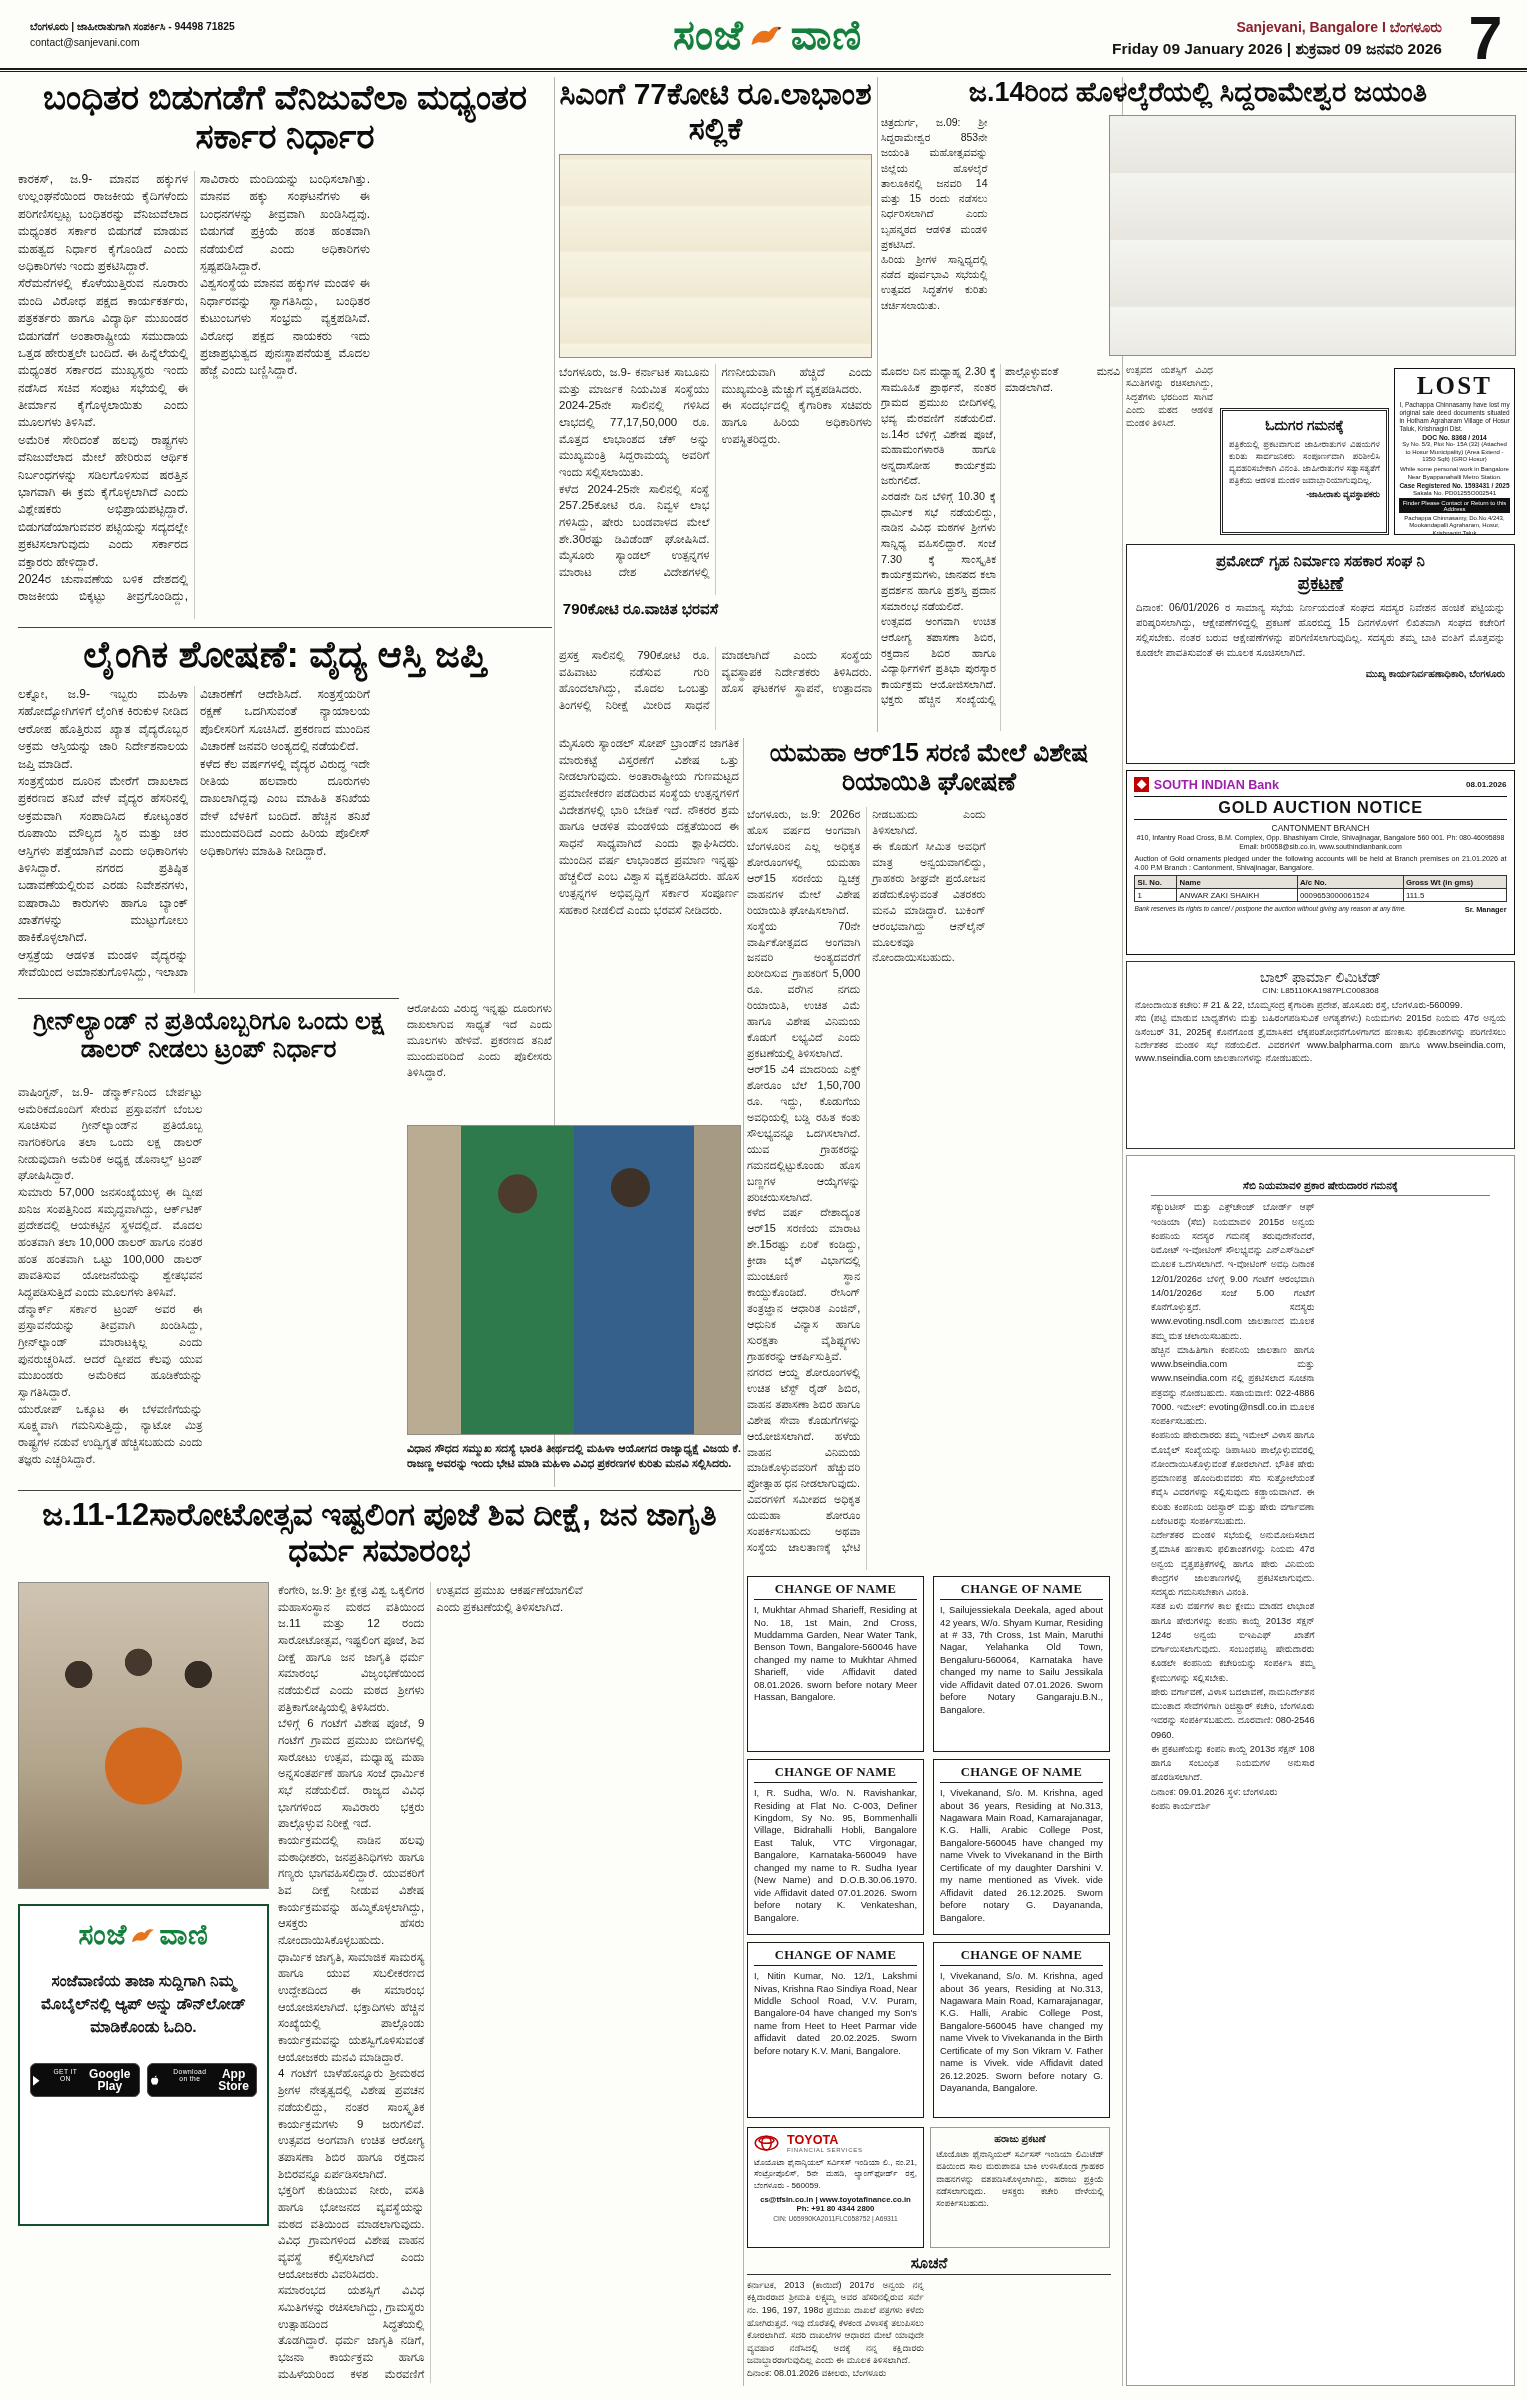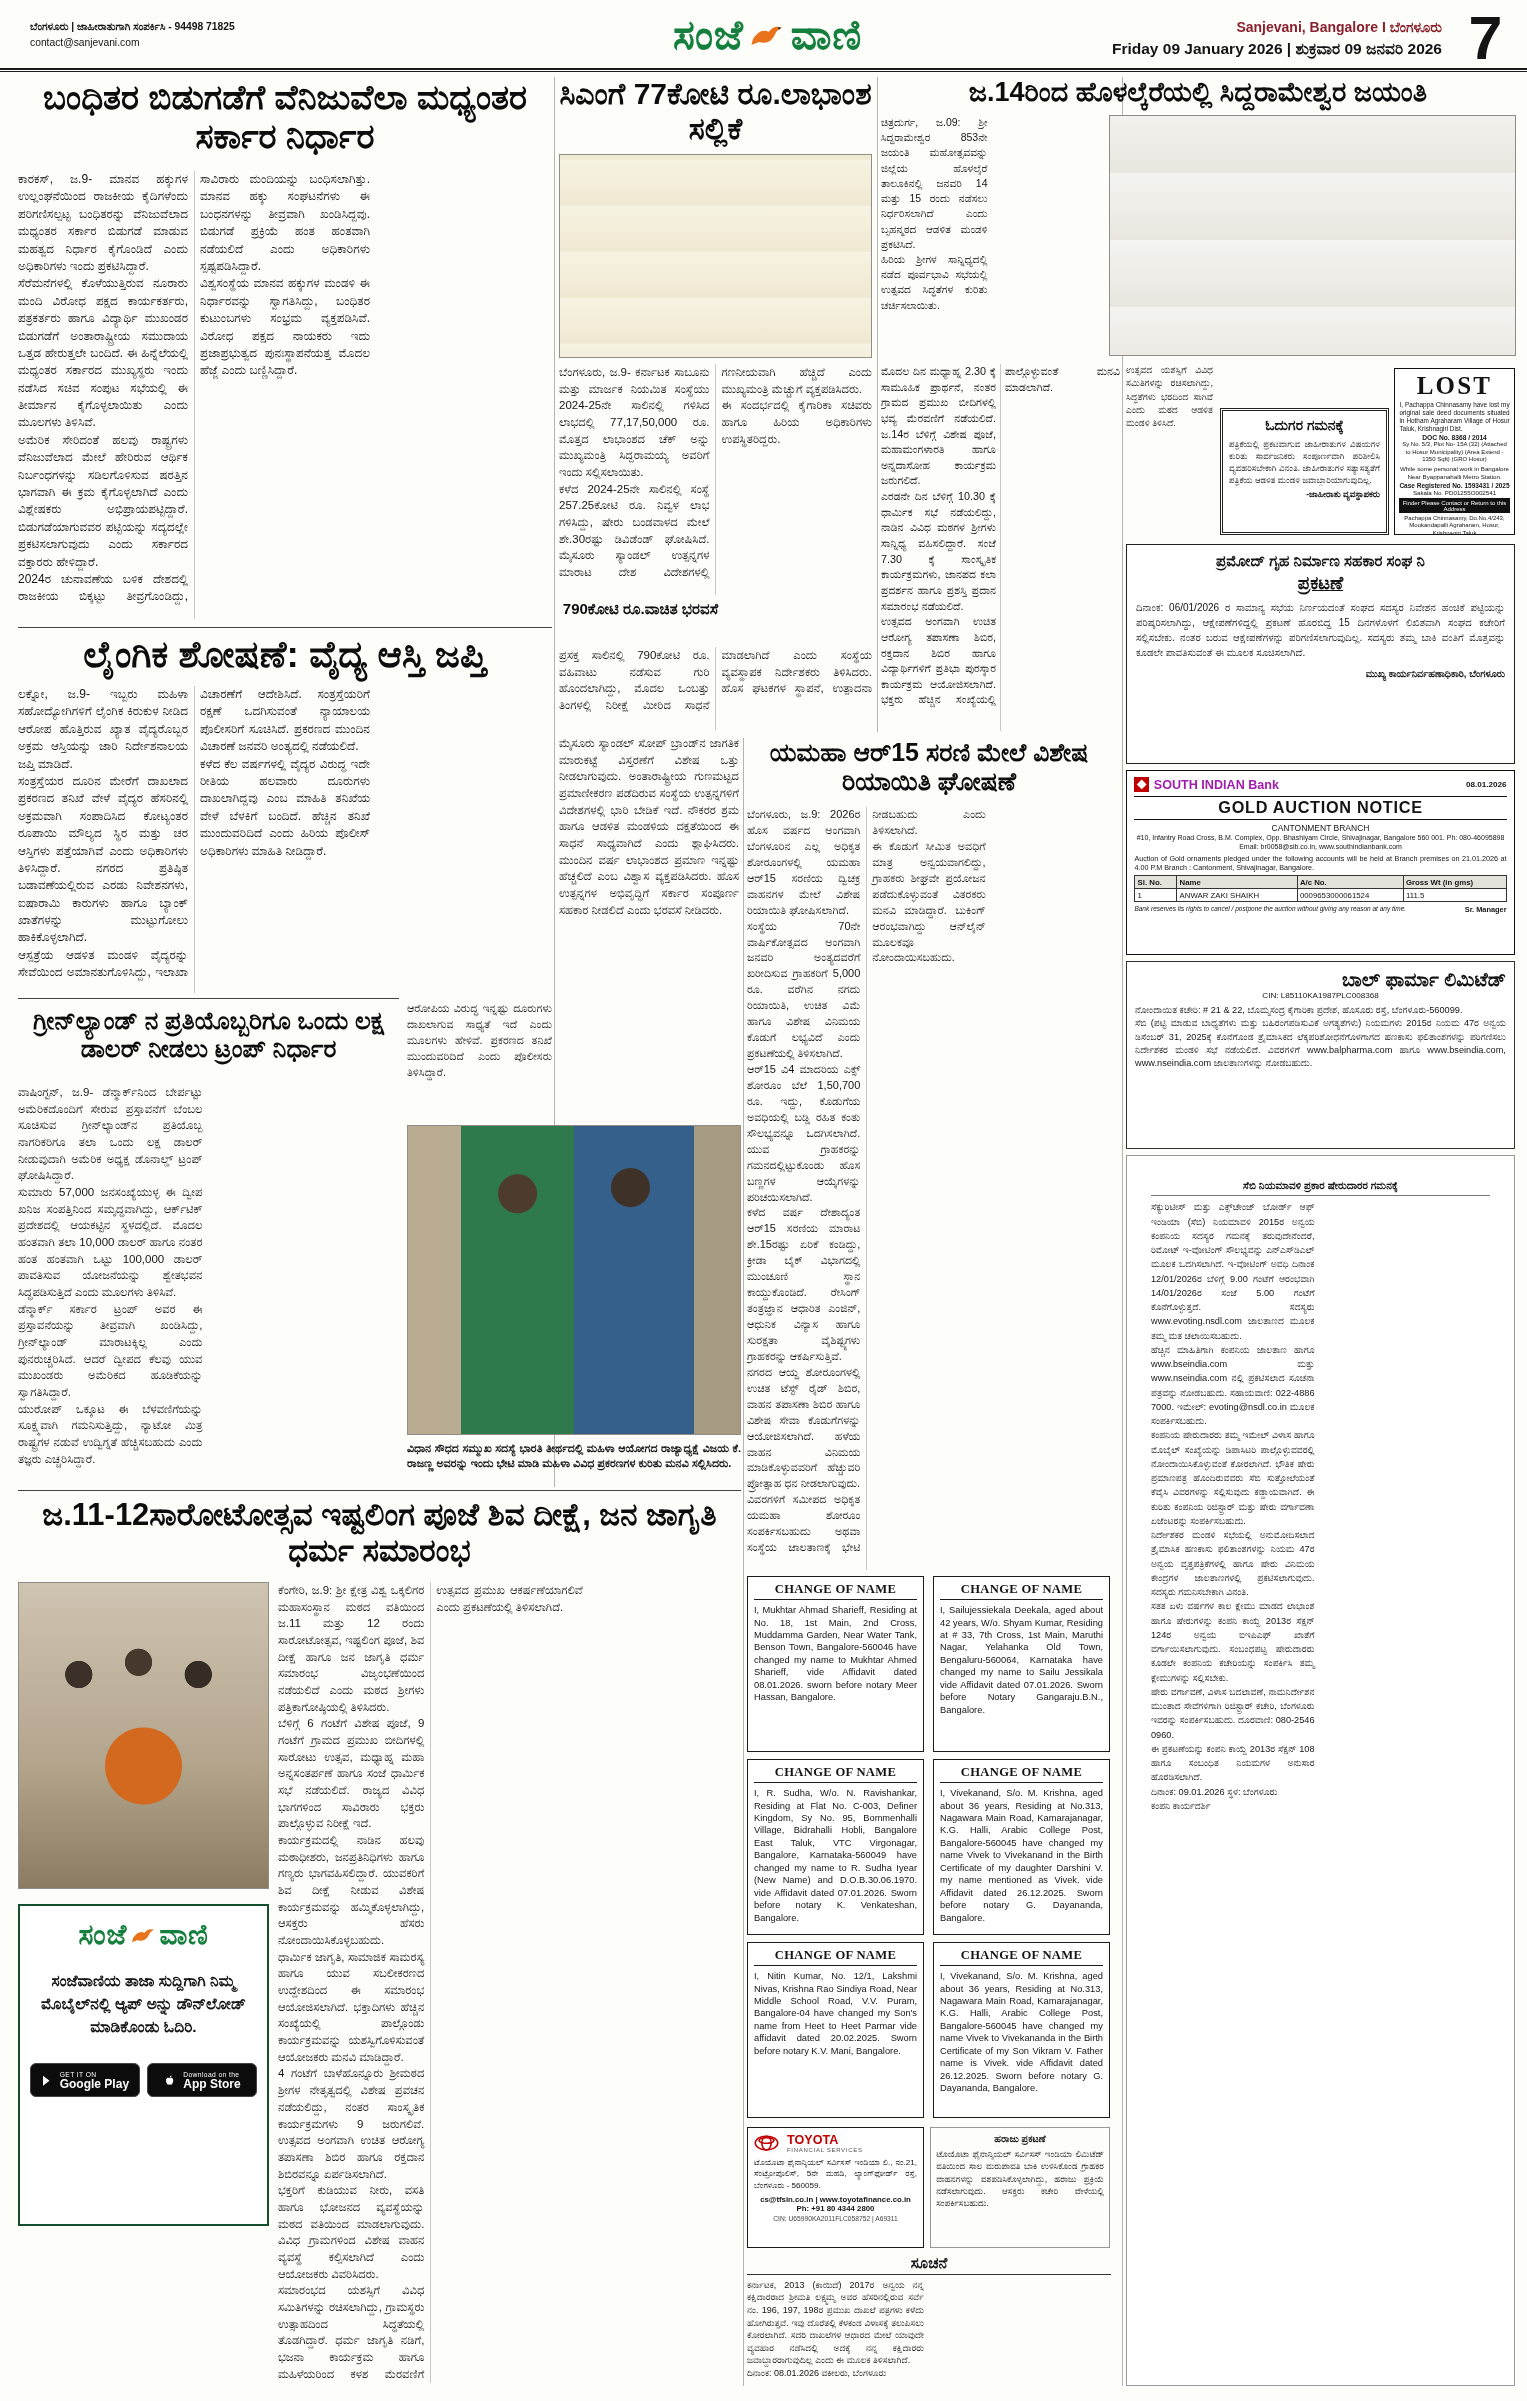--- a/index.html
+++ b/index.html
@@ -11,21 +11,21 @@
 .c2{column-count:2}.c3{column-count:3}
 .rule-h{position:absolute;border-top:1.5px solid #444}
 .rule-v{position:absolute;border-left:0.7px solid #b5b5b0}
 .photo{position:absolute;background-repeat:no-repeat;border:0.7px solid #8f8d86}
 .caption{font-weight:bold;font-size:11px;line-height:1.35;text-align:justify;white-space:pre-line;overflow:hidden}
 .nbox{position:absolute;border:1.5px solid #1c1c1c;padding:5.2px 6px;overflow:hidden;background:#fff}
 .ntitle{font-family:"Liberation Serif","DejaVu Serif",serif;font-weight:bold;text-align:center;font-size:12.6px;border-bottom:1.2px solid #1c1c1c;padding-bottom:2.2px;margin-bottom:3.7px;letter-spacing:0.3px}
 .nbody{font-size:9.3px;line-height:1.34;text-align:justify;white-space:pre-line}
 .small{font-size:8.5px;line-height:1.4;text-align:justify;white-space:pre-line;overflow:hidden}
 .badge{width:111px;height:34px;background:#0c0c0c;color:#fff;border-radius:6px;display:flex;align-items:center;justify-content:center;gap:6.7px;border:0.7px solid #444}
-.badge .tx{display:flex;flex-direction:column;align-items:flex-start;line-height:1.05}
+.badge .tx{display:flex;flex-direction:row;align-items:flex-start;line-height:1.05}
 .badge .t1{font-size:6.7px;letter-spacing:0.4px}
 .badge .t2{font-size:12px;font-weight:bold}
 .logo-kn{font-weight:bold;color:#15803d;letter-spacing:0.7px}
 .tbl{width:100%;border-collapse:collapse;margin-top:3px}
 .tbl th,.tbl td{border:0.7px solid #333;font-size:7.8px;padding:1.5px 2.2px;text-align:left}
 .tbl th{background:#e4e2da;font-weight:bold}
 </style>
 </head>
 <body>
 
@@ -292,21 +292,21 @@
     </tr>
   </tbody>
     </table>
   <div style="display:flex;justify-content:space-between;margin-top:3px">
     <span style="font-size:6.5px;font-style:italic">Bank reserves its rights to cancel / postpone the auction without giving any reason at any time.</span>
     <span style="font-size:7.4px;font-weight:bold">Sr. Manager</span>
   </div>
 </div>
 
 <div class="abs" style="left:1126px;top:961px;width:389px;height:188px;border:1.1px solid #333;padding:6.7px 8.1px;background:#fff;overflow:hidden">
-  <div style="font-size:19px;font-weight:bold;text-align:right">ಬಾಲ್ ಫಾರ್ಮಾ ಲಿಮಿಟೆಡ್</div>
+  <div style="font-size:14px;font-weight:normal;text-align:center">ಬಾಲ್ ಫಾರ್ಮಾ ಲಿಮಿಟೆಡ್</div>
   <div style="font-size:8.1px;text-align:center;margin-bottom:4.4px">CIN: L85110KA1987PLC008368</div>
   <div class="small" style="font-size:9.2px;line-height:1.45">ನೋಂದಾಯಿತ ಕಚೇರಿ: # 21 &amp; 22, ಬೊಮ್ಮಸಂದ್ರ ಕೈಗಾರಿಕಾ ಪ್ರದೇಶ, ಹೊಸೂರು ರಸ್ತೆ, ಬೆಂಗಳೂರು-560099.
 ಸೆಬಿ (ಪಟ್ಟಿ ಮಾಡುವ ಬಾಧ್ಯತೆಗಳು ಮತ್ತು ಬಹಿರಂಗಪಡಿಸುವಿಕೆ ಅಗತ್ಯತೆಗಳು) ನಿಯಮಗಳು 2015ರ ನಿಯಮ 47ರ ಅನ್ವಯ ಡಿಸೆಂಬರ್ 31, 2025ಕ್ಕೆ ಕೊನೆಗೊಂಡ ತ್ರೈಮಾಸಿಕದ ಲೆಕ್ಕಪರಿಶೋಧನೆಗೊಳಗಾಗದ ಹಣಕಾಸು ಫಲಿತಾಂಶಗಳನ್ನು ಪರಿಗಣಿಸಲು ನಿರ್ದೇಶಕರ ಮಂಡಳಿ ಸಭೆ ನಡೆಯಲಿದೆ. ವಿವರಗಳಿಗೆ www.balpharma.com ಹಾಗೂ www.bseindia.com, www.nseindia.com ಜಾಲತಾಣಗಳನ್ನು ನೋಡಬಹುದು.</div>
 </div>
 
 <div class="abs" style="left:1126px;top:1155px;width:389px;height:1231px;border:0.7px solid #999;padding:24px;background:#fff;overflow:hidden">
   <div style="font-size:10.3px;font-weight:bold;text-align:center;border-bottom:0.7px solid #777;padding-bottom:3px;margin-bottom:4.4px">ಸೆಬಿ ನಿಯಮಾವಳಿ ಪ್ರಕಾರ ಷೇರುದಾರರ ಗಮನಕ್ಕೆ</div>
   <div class="small c2 bt" style="font-size:9.2px;height:1175px;column-gap:12px;line-height:1.55">ಸೆಕ್ಯುರಿಟೀಸ್ ಮತ್ತು ಎಕ್ಸ್‌ಚೇಂಜ್ ಬೋರ್ಡ್ ಆಫ್ ಇಂಡಿಯಾ (ಸೆಬಿ) ನಿಯಮಾವಳಿ 2015ರ ಅನ್ವಯ ಕಂಪನಿಯ ಸದಸ್ಯರ ಗಮನಕ್ಕೆ ತರುವುದೇನೆಂದರೆ, ರಿಮೋಟ್ ಇ-ವೋಟಿಂಗ್ ಸೌಲಭ್ಯವನ್ನು ಎನ್‌ಎಸ್‌ಡಿಎಲ್ ಮೂಲಕ ಒದಗಿಸಲಾಗಿದೆ. ಇ-ವೋಟಿಂಗ್ ಅವಧಿ ದಿನಾಂಕ 12/01/2026ರ ಬೆಳಿಗ್ಗೆ 9.00 ಗಂಟೆಗೆ ಆರಂಭವಾಗಿ 14/01/2026ರ ಸಂಜೆ 5.00 ಗಂಟೆಗೆ ಕೊನೆಗೊಳ್ಳುತ್ತದೆ. ಸದಸ್ಯರು www.evoting.nsdl.com ಜಾಲತಾಣದ ಮೂಲಕ ತಮ್ಮ ಮತ ಚಲಾಯಿಸಬಹುದು.
 ಹೆಚ್ಚಿನ ಮಾಹಿತಿಗಾಗಿ ಕಂಪನಿಯ ಜಾಲತಾಣ ಹಾಗೂ www.bseindia.com ಮತ್ತು www.nseindia.com ನಲ್ಲಿ ಪ್ರಕಟಿಸಲಾದ ಸೂಚನಾ ಪತ್ರವನ್ನು ನೋಡಬಹುದು. ಸಹಾಯವಾಣಿ: 022-4886 7000. ಇಮೇಲ್: evoting@nsdl.co.in ಮೂಲಕ ಸಂಪರ್ಕಿಸಬಹುದು.
 ಕಂಪನಿಯ ಷೇರುದಾರರು ತಮ್ಮ ಇಮೇಲ್ ವಿಳಾಸ ಹಾಗೂ ಮೊಬೈಲ್ ಸಂಖ್ಯೆಯನ್ನು ಡಿಪಾಸಿಟರಿ ಪಾಲ್ಗೊಳ್ಳುವವರಲ್ಲಿ ನೋಂದಾಯಿಸಿಕೊಳ್ಳುವಂತೆ ಕೋರಲಾಗಿದೆ. ಭೌತಿಕ ಷೇರು ಪ್ರಮಾಣಪತ್ರ ಹೊಂದಿರುವವರು ಸೆಬಿ ಸುತ್ತೋಲೆಯಂತೆ ಕೆವೈಸಿ ವಿವರಗಳನ್ನು ಸಲ್ಲಿಸುವುದು ಕಡ್ಡಾಯವಾಗಿದೆ. ಈ ಕುರಿತು ಕಂಪನಿಯ ರಿಜಿಸ್ಟ್ರಾರ್ ಮತ್ತು ಷೇರು ವರ್ಗಾವಣಾ ಏಜೆಂಟರನ್ನು ಸಂಪರ್ಕಿಸಬಹುದು.

